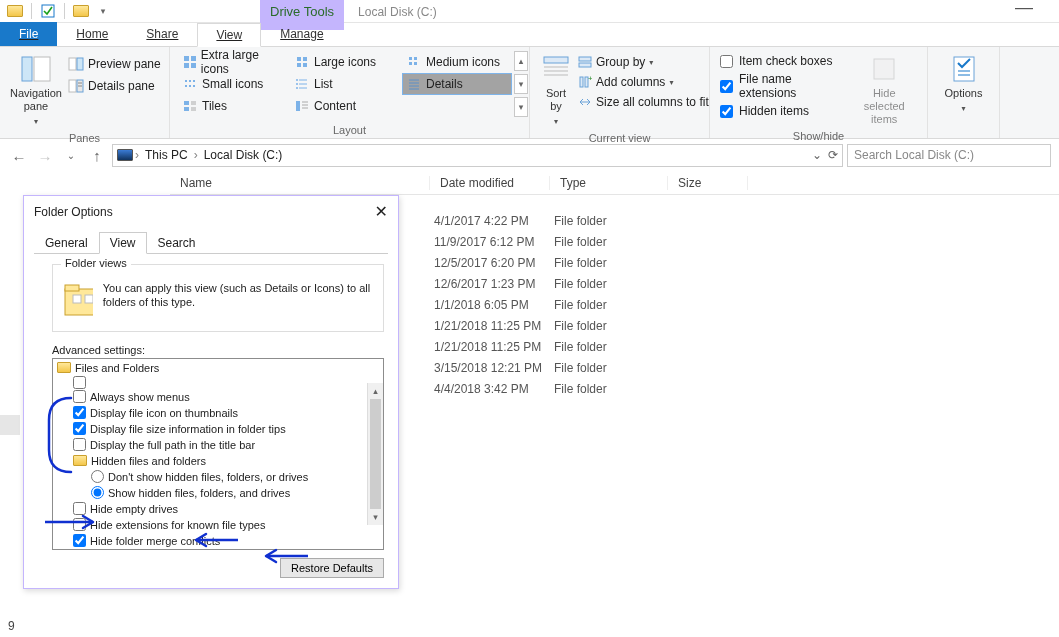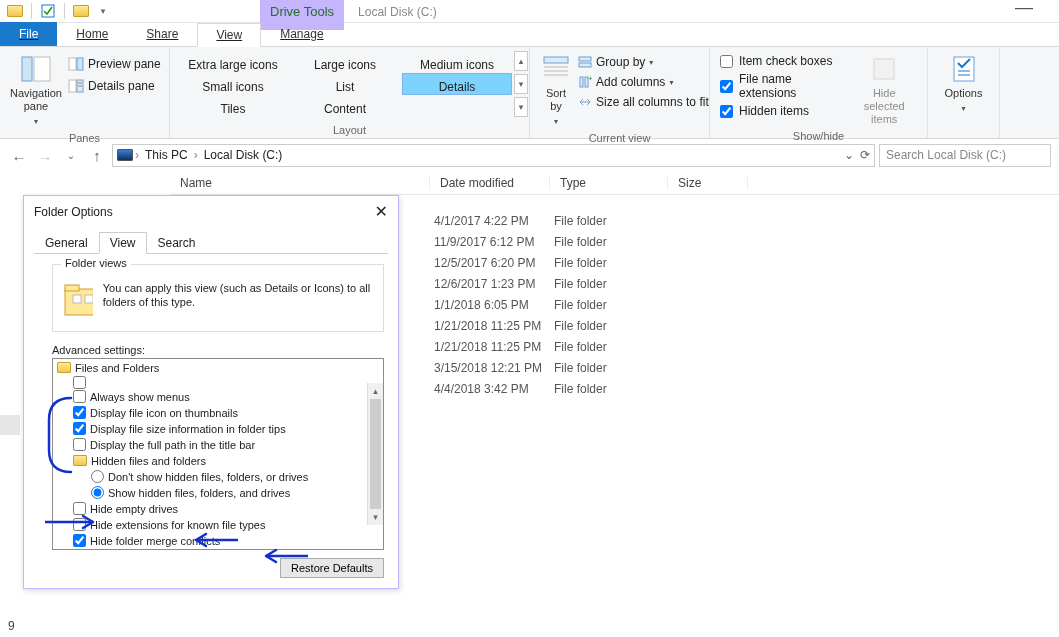--- a/index.html
+++ b/index.html
@@ -23,37 +23,37 @@
 
   
   .ribbon { display: flex; background: #f5f6f7; border-bottom: 1px solid #d9d9d9; height: 92px; }
   .rgroup { border-right: 1px solid #e2e2e2; padding: 4px 8px 2px 8px; display: flex; flex-direction: column; }
   .rgroup .body { flex: 1; display: flex; align-items: flex-start; }
   .rgroup .label { text-align: center; color: #666; font-size: 11px; padding-top: 2px; }
   .big-btn { display: flex; flex-direction: column; align-items: center; width: 65px; text-align: center; font-size: 11px; color: #333; line-height: 13px; gap: 2px; padding: 2px; }
   .big-icon { width: 32px; height: 32px; }
   .small-row { display: flex; align-items: center; gap: 4px; font-size: 12px; padding: 2px 4px; white-space: nowrap; }
   .layout-grid { display: grid; grid-template-columns: repeat(3, 110px); grid-auto-rows: 22px; gap: 0 2px; }
-  .layout-grid .cell { display: flex; align-items: center; gap: 5px; padding: 0 4px; border: 1px solid transparent; font-size: 12px; flex-direction: column; }
-  .layout-grid .cell.sel { border: 1px solid #7eb4ea; background: #7dd3fc; }
+  .layout-grid .cell { display: flex; align-items: center; gap: 5px; padding: 0 4px; border: 1px solid transparent; font-size: 12px; }
+  .layout-grid .cell.sel { border: 1px solid #7eb4ea; background: #a3a3a3; }
   .layout-scroll { display: flex; flex-direction: column; justify-content: space-between; height: 66px; margin-left: 2px; }
   .layout-scroll div { width: 14px; height: 20px; border: 1px solid #c8c8c8; background: #fff; display: flex; align-items: center; justify-content: center; font-size: 9px; color: #666; }
   .chk { display: flex; align-items: center; gap: 6px; font-size: 12px; padding: 1px 2px; }
   input[type=checkbox] { margin: 0; }
   .caret { font-size: 8px; color: #555; }
 
   
   .navbar { display: flex; align-items: center; height: 32px; padding: 0 8px; gap: 4px; }
   .nav-arrow { color: #666; width: 22px; text-align: center; font-size: 15px; }
   .nav-arrow.disabled { color: #c6c6c6; }
   .addr { flex: 1; display: flex; align-items: center; border: 1px solid #ccc; height: 23px; padding: 0 4px; gap: 2px; }
   .addr .crumb { padding: 0 4px; }
   .addr .sep { color: #888; }
   .addr .tail { margin-left: auto; display: flex; gap: 6px; align-items: center; color: #666; }
-  .search { width: 172px; border: 1px solid #ccc; height: 23px; padding: 0 6px; color: #888; display: flex; align-items: center; }
+  .search { width: 204px; border: 1px solid #ccc; height: 23px; padding: 0 6px; color: #888; display: flex; align-items: center; }
 
   
   .cols { display: flex; border-bottom: 1px solid #e5e5e5; margin-left: 170px; height: 24px; align-items: center; font-size: 12px; color: #444; }
   .col { padding: 0 10px; border-right: 1px solid #eee; }
   .col.name { width: 260px; }
   .col.date { width: 120px; }
   .col.type { width: 118px; }
   .col.size { width: 80px; }
 
   

